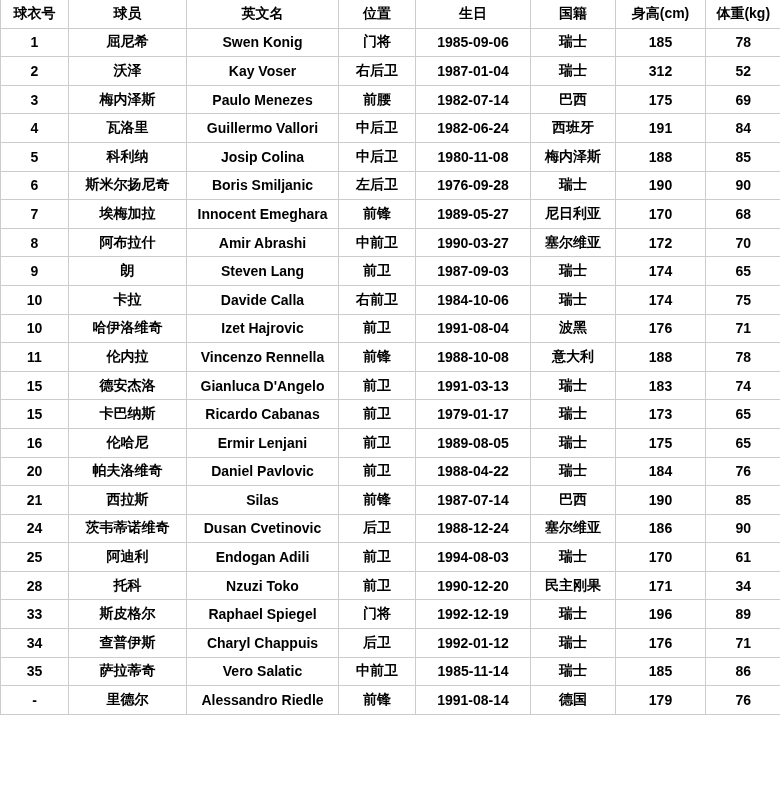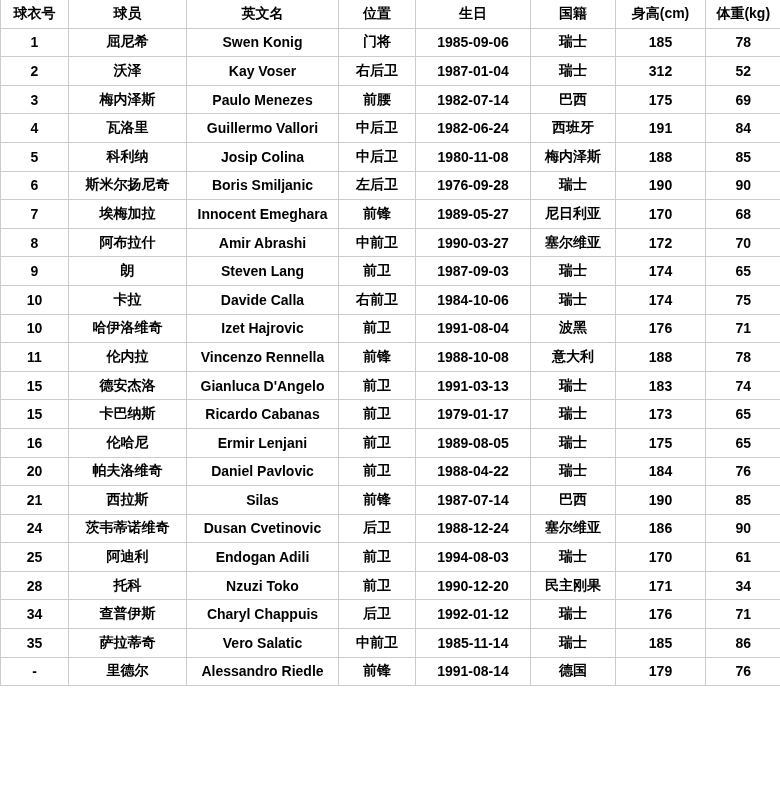--- a/index.html
+++ b/index.html
@@ -254,20 +254,30 @@
         <td>28</td>
         <td>托科</td>
         <td>Nzuzi Toko</td>
         <td>前卫</td>
         <td>1990-12-20</td>
         <td>民主刚果</td>
         <td>171</td>
         <td>34</td>
       </tr>
       <tr>
+        <td>33</td>
+        <td>斯皮格尔</td>
+        <td>Raphael Spiegel</td>
+        <td>门将</td>
+        <td>1992-12-19</td>
+        <td>瑞士</td>
+        <td>196</td>
+        <td>89</td>
+      </tr>
+      <tr>
         <td>34</td>
         <td>查普伊斯</td>
         <td>Charyl Chappuis</td>
         <td>后卫</td>
         <td>1992-01-12</td>
         <td>瑞士</td>
         <td>176</td>
         <td>71</td>
       </tr>
       <tr>

